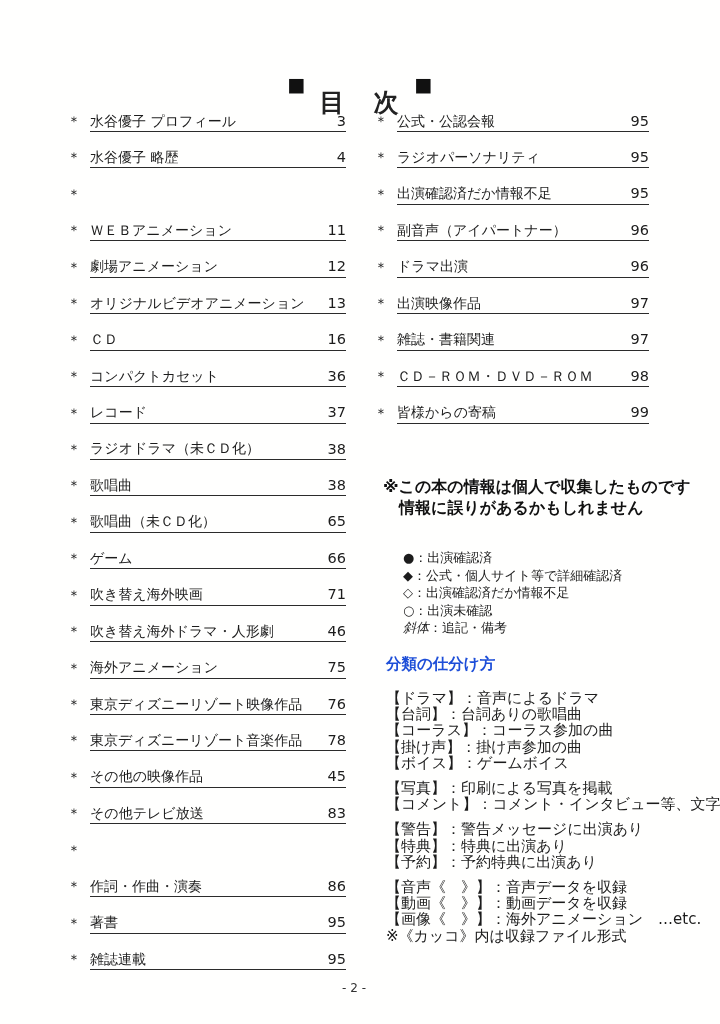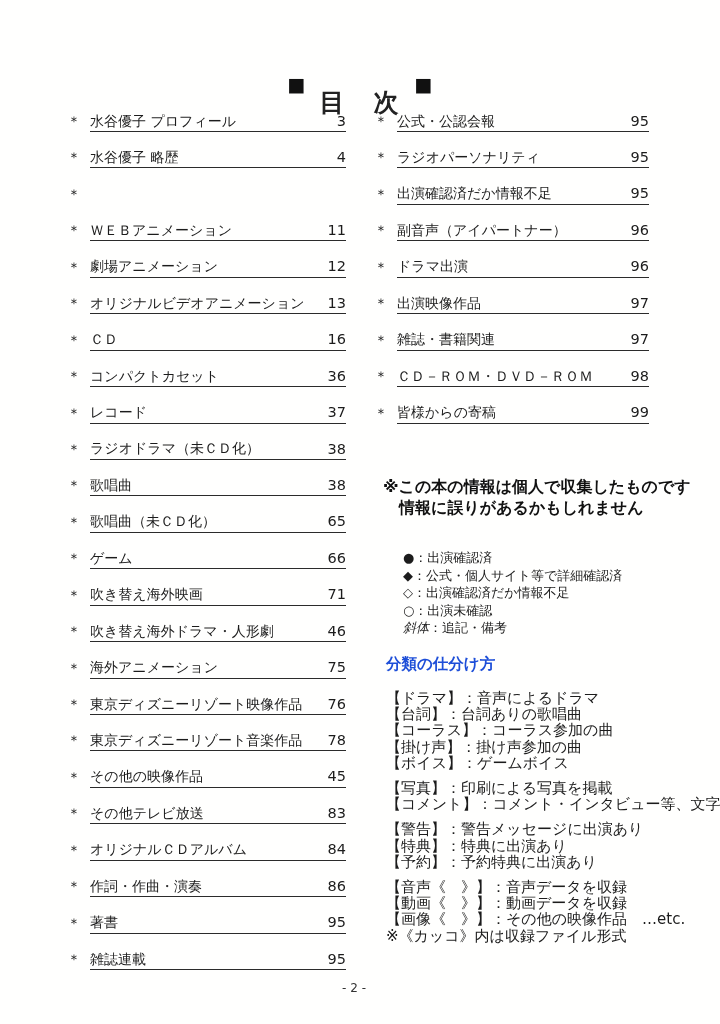--- a/index.html
+++ b/index.html
@@ -216,24 +216,20 @@
       <div class="toc-row">
         <span class="toc-marker">＊</span>
         <span class="toc-entry">
           <span class="toc-label">その他テレビ放送</span>
           <span class="toc-page">83</span>
         </span>
       </div>
 
       <div class="toc-row">
         <span class="toc-marker">＊</span>
-        <span class="toc-entry">
-          <span class="toc-label">オリジナルＣＤアルバム</span>
-          <span class="toc-page">84</span>
-        </span>
       </div>
 
       <div class="toc-row">
         <span class="toc-marker">＊</span>
         <span class="toc-entry">
           <span class="toc-label">作詞・作曲・演奏</span>
           <span class="toc-page">86</span>
         </span>
       </div>
 
@@ -390,21 +386,21 @@
 
         <div class="class-line">【予約】：予約特典に出演あり</div>
       </div>
 
     <div class="class-group">
 
         <div class="class-line">【音声《　》】：音声データを収録</div>
 
         <div class="class-line">【動画《　》】：動画データを収録</div>
 
-        <div class="class-line">【画像《　》】：その他の映像作品　…etc.</div>
+        <div class="class-line">【画像《　》】：海外アニメーション　…etc.</div>
 
         <div class="class-line">※《カッコ》内は収録ファイル形式</div>
       </div>
   </div>
 
   <div class="footer">- 2 -</div>
 
 </div>
 
 </body></html>

